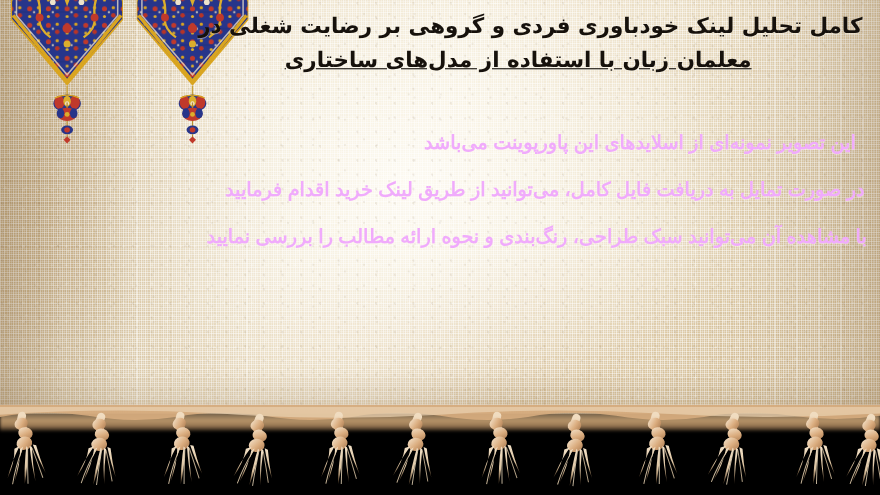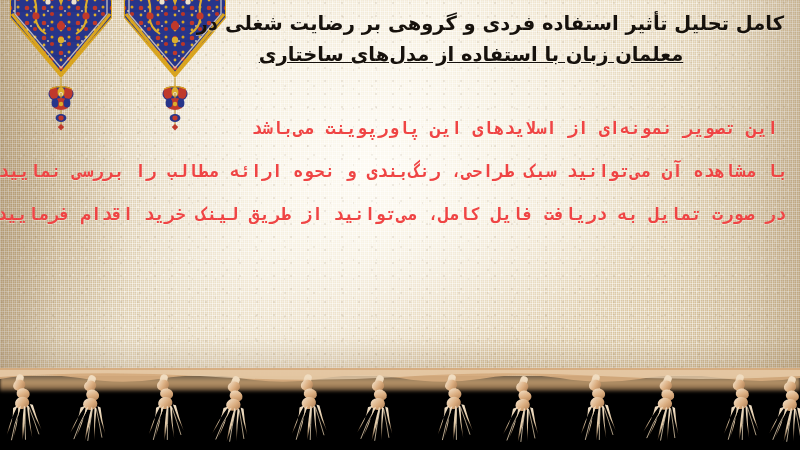--- a/index.html
+++ b/index.html
@@ -122,25 +122,25 @@
   }
   .title-line.tl-1 { text-align:right; padding-right:2px; }
   .title-line.tl-2 { text-align:center; padding-right:40px;text-decoration:underline; }
 
   .body-block {
     position:absolute;
     right:10px; top:108px; width:782px;
     direction:rtl;
   }
   .body-line {
-    font-family:Liberation Mono, monospace;
+    font-family:Liberation Sans, sans-serif;
     font-size:17.5px;
     font-weight:700;
     line-height:43px;
-    color:#ef4444;
+    color:#f0abfc;
     white-space:nowrap;
     text-shadow:0 1px 0 rgba(255,250,238,.42);
   }
   .body-line.bl-1 { text-align:right; padding-right:12px; }
   .body-line.bl-2 { text-align:right; padding-right:2px; }
   .body-line.bl-3 { text-align:right; padding-right:4px; }
 </style>
 </head>
 <body>
 
@@ -301,28 +301,28 @@
       <circle cx="13" cy="11" r="2.2" fill="#dcae2c"></circle>
       <path d="M13 17 L13 22" stroke="#b98f2e" stroke-width="1.1"></path>
       <ellipse cx="13" cy="25" rx="5.4" ry="4" fill="#27358a"></ellipse>
       <ellipse cx="13" cy="25" rx="2.6" ry="2.4" fill="#c0392b"></ellipse>
       <path d="M13 29 L13 32" stroke="#b98f2e" stroke-width="1"></path>
       <path d="M13 31 l3.2 3 -3.2 3.4 -3.2 -3.4 Z" fill="#c0392b"></path>
     </svg>
   </div>
 
   <div class="title-block">
-    <div class="title-line tl-1">کامل تحلیل تأثیر استفاده فردی و گروهی بر رضایت شغلی در</div>
+    <div class="title-line tl-1">کامل تحلیل لینک خودباوری فردی و گروهی بر رضایت شغلی در</div>
     <div class="title-line tl-2">معلمان زبان با استفاده از مدل‌های ساختاری</div>
   </div>
 
   <div class="body-block">
     <div class="body-line bl-1">این تصویر نمونه‌ای از اسلایدهای این پاورپوینت می‌باشد</div>
+    <div class="body-line bl-3">در صورت تمایل به دریافت فایل کامل، می‌توانید از طریق لینک خرید اقدام فرمایید</div>
     <div class="body-line bl-2">با مشاهده آن می‌توانید سبک طراحی، رنگ‌بندی و نحوه ارائه مطالب را بررسی نمایید</div>
-    <div class="body-line bl-3">در صورت تمایل به دریافت فایل کامل، می‌توانید از طریق لینک خرید اقدام فرمایید</div>
   </div>
 
   <div class="black-band"></div>
   <div class="selvedge"></div>
 
   <div class="fringe">
     <svg width="800" height="82" viewBox="0 0 800 82" aria-hidden="true">
       <defs>
         <linearGradient id="cordG" x1="0" y1="0" x2="0" y2="1">
           <stop offset="0%" stop-color="#f0dcc0"></stop>

